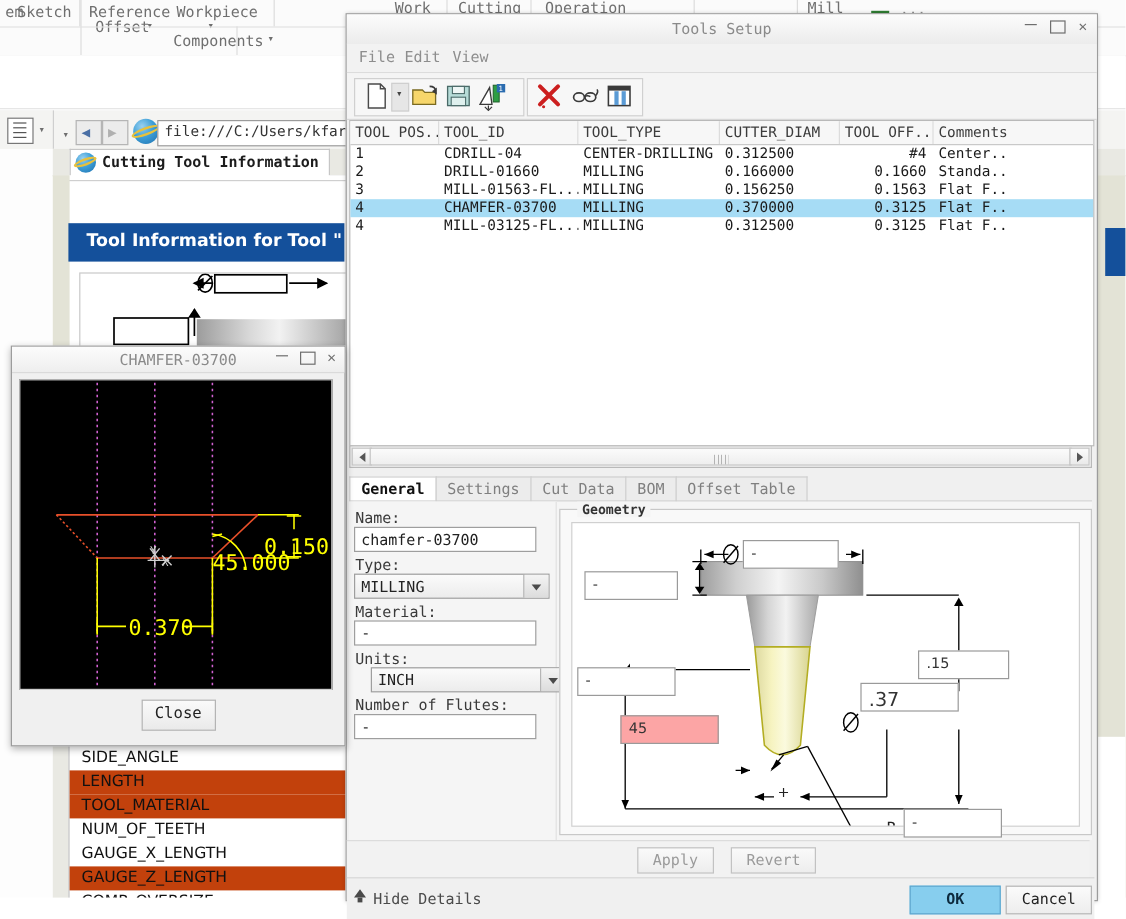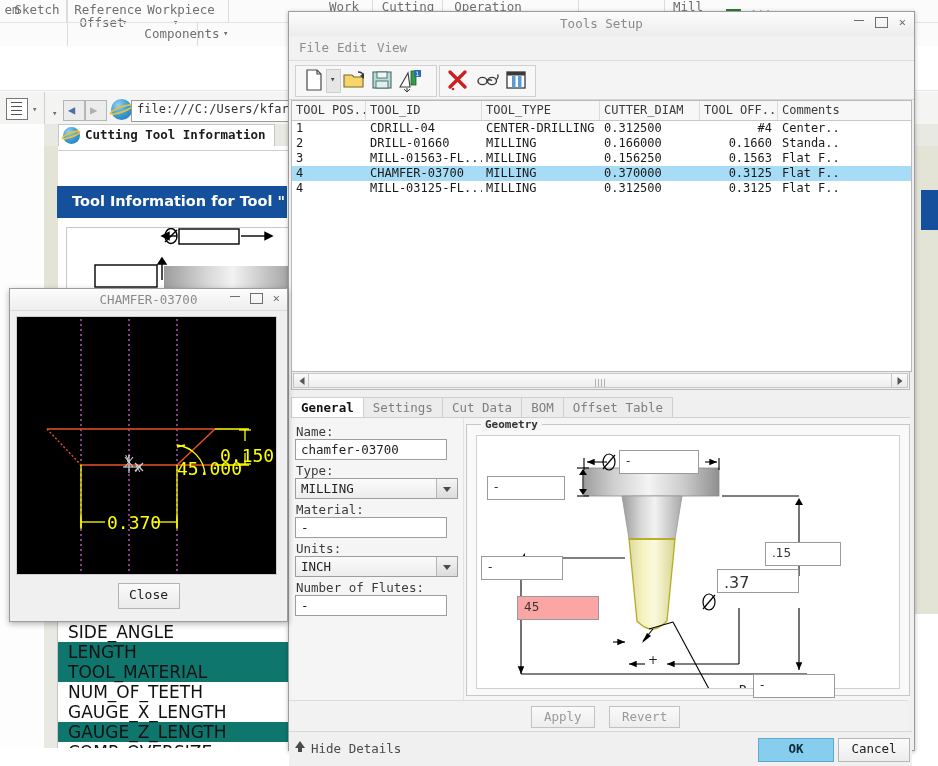--- a/index.html
+++ b/index.html
@@ -52,22 +52,22 @@
   .blue-header { position:absolute; left:57px; top:186px; width:230px; height:32px; background:#14509b; }
   .blue-header span { font-family:"DejaVu Sans", sans-serif; font-weight:bold; font-size:14.5px; color:#fff;
                       position:absolute; left:15px; top:7px; white-space:nowrap;}
 
   .tool-pic-box { position:absolute; left:66px; top:227px; width:222px; height:120px; background:#fff; border:1px solid #c9c9c9;}
 
   
   .param-table { position:absolute; left:57px; top:614px; width:231px; height:152px; background:#fff;
                  border-left:1px solid #c4c4c4; }
   .param-row { height:20px; line-height:20px; padding-left:10px;
-               font-family:"DejaVu Sans", sans-serif; font-size:17px; color:#111; }
-  .param-row.alt { background:#0f766e; }
+               font-family:"DejaVu Sans", sans-serif; font-size:13px; color:#111; }
+  .param-row.alt { background:#c2410c; }
   .param-gutter{ position:absolute; left:44px; top:614px; width:13px; height:152px; background:#e9e9e3; border-right:1px solid #c4c4c4;}
   .param-dash { position:absolute; left:120px; top:621px; font-family:"DejaVu Sans", sans-serif; font-size:13px; color:#333;}
 
   .right-value-col { position:absolute; left:288px; top:614px; width:650px; height:152px; background:#ffffff; }
   .right-dash { position:absolute; left:345px; top:755px; font-family:"DejaVu Sans", sans-serif; font-size:13px; }
 
   .olive-strip { position:absolute; background:#e3e3d6; }
   .blue-chip { position:absolute; left:921px; top:190px; width:17px; height:40px; background:#14509b; }
 
   .bottom-bar-bg { position:absolute; left:0; top:748px; width:938px; height:18px; background:#ffffff;}
@@ -436,21 +436,21 @@
         <span class="flabel" style="left:5px; top:45px;">Type:</span>
         <div class="fselect" style="top:60px;">
           <span>MILLING</span>
           <span class="fsel-btn"></span>
         </div>
 
         <span class="flabel" style="left:5px; top:84px;">Material:</span>
         <div class="finput" style="top:99px;">-</div>
 
         <span class="flabel" style="left:5px; top:123px;">Units:</span>
-        <div class="fselect" style="top:138px;">
+        <div class="fselect" style="top:138px;margin-left:14px;">
           <span>INCH</span>
           <span class="fsel-btn"></span>
         </div>
 
         <span class="flabel" style="left:5px; top:162px;">Number of Flutes:</span>
         <div class="finput" style="top:177px;">-</div>
       </div>
 
       <div class="geobox"></div>
       <span class="geolegend">Geometry</span>

